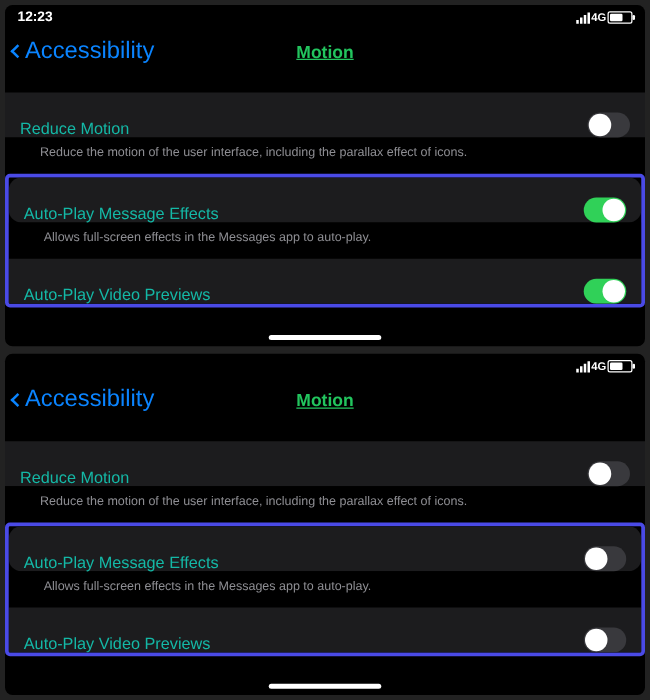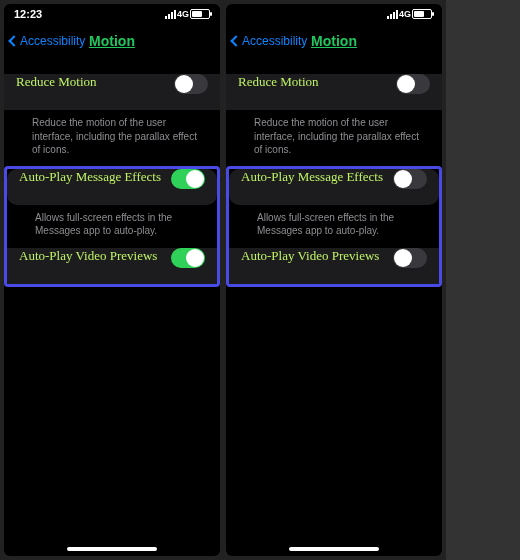--- a/index.html
+++ b/index.html
@@ -1,23 +1,24 @@
 <!DOCTYPE html>
 <html><head>
 <meta charset="utf-8">
 <style>
   * { margin: 0; padding: 0; box-sizing: border-box; }
   html, body { background: #333; }
   .stage {
-    width: 446px;
+    width: 520px;
     height: 560px;
     display: flex;
     gap: 6px;
     padding: 4px;
     background: #222;
+    flex-direction: column;
   }
   .phone {
     flex: 1;
     background: #000;
     border-radius: 6px;
     overflow: hidden;
     position: relative;
     display: flex;
     flex-direction: column;
     font-family: -apple-system, "Helvetica Neue", Arial, sans-serif;
@@ -58,44 +59,43 @@
   
   .nav-bar {
     height: 34px;
     display:flex;
     align-items:center;
     position:relative;
     padding: 0 6px;
   }
   .back-btn {
     display:flex; align-items:center; gap:2px;
-    color:#0a84ff; font-size:12px;
+    color:#0a84ff; font-size:19px;
     cursor:pointer;
   }
   .chevron-left {
     width:8px; height:8px; border-left:2px solid #0a84ff; border-bottom:2px solid #0a84ff;
     transform:rotate(45deg);
   }
   .nav-title {
     position:absolute; left:0; right:0; text-align:center; font-size:14px; font-weight:600; color:#22c55e;
     pointer-events:none;
     text-decoration:underline;
   }
   
   .list { margin-top:16px; }
   .row {
     background:#1c1c1e;
     min-height:36px;
     display:flex;
-    align-items:flex-start;
+    align-items:flex-end;
     justify-content:space-between;
     padding:0 12px;
     font-size:13px;
-    color:#bef264;
-    font-family:Liberation Serif, serif;
+    color:#14b8a6;
   }
   .footer-text {
     font-size:10px;
     color:#8e8e93;
     padding:6px 12px 10px 28px;
     line-height:1.35;
     background:#000;
   }
   
   .toggle {

